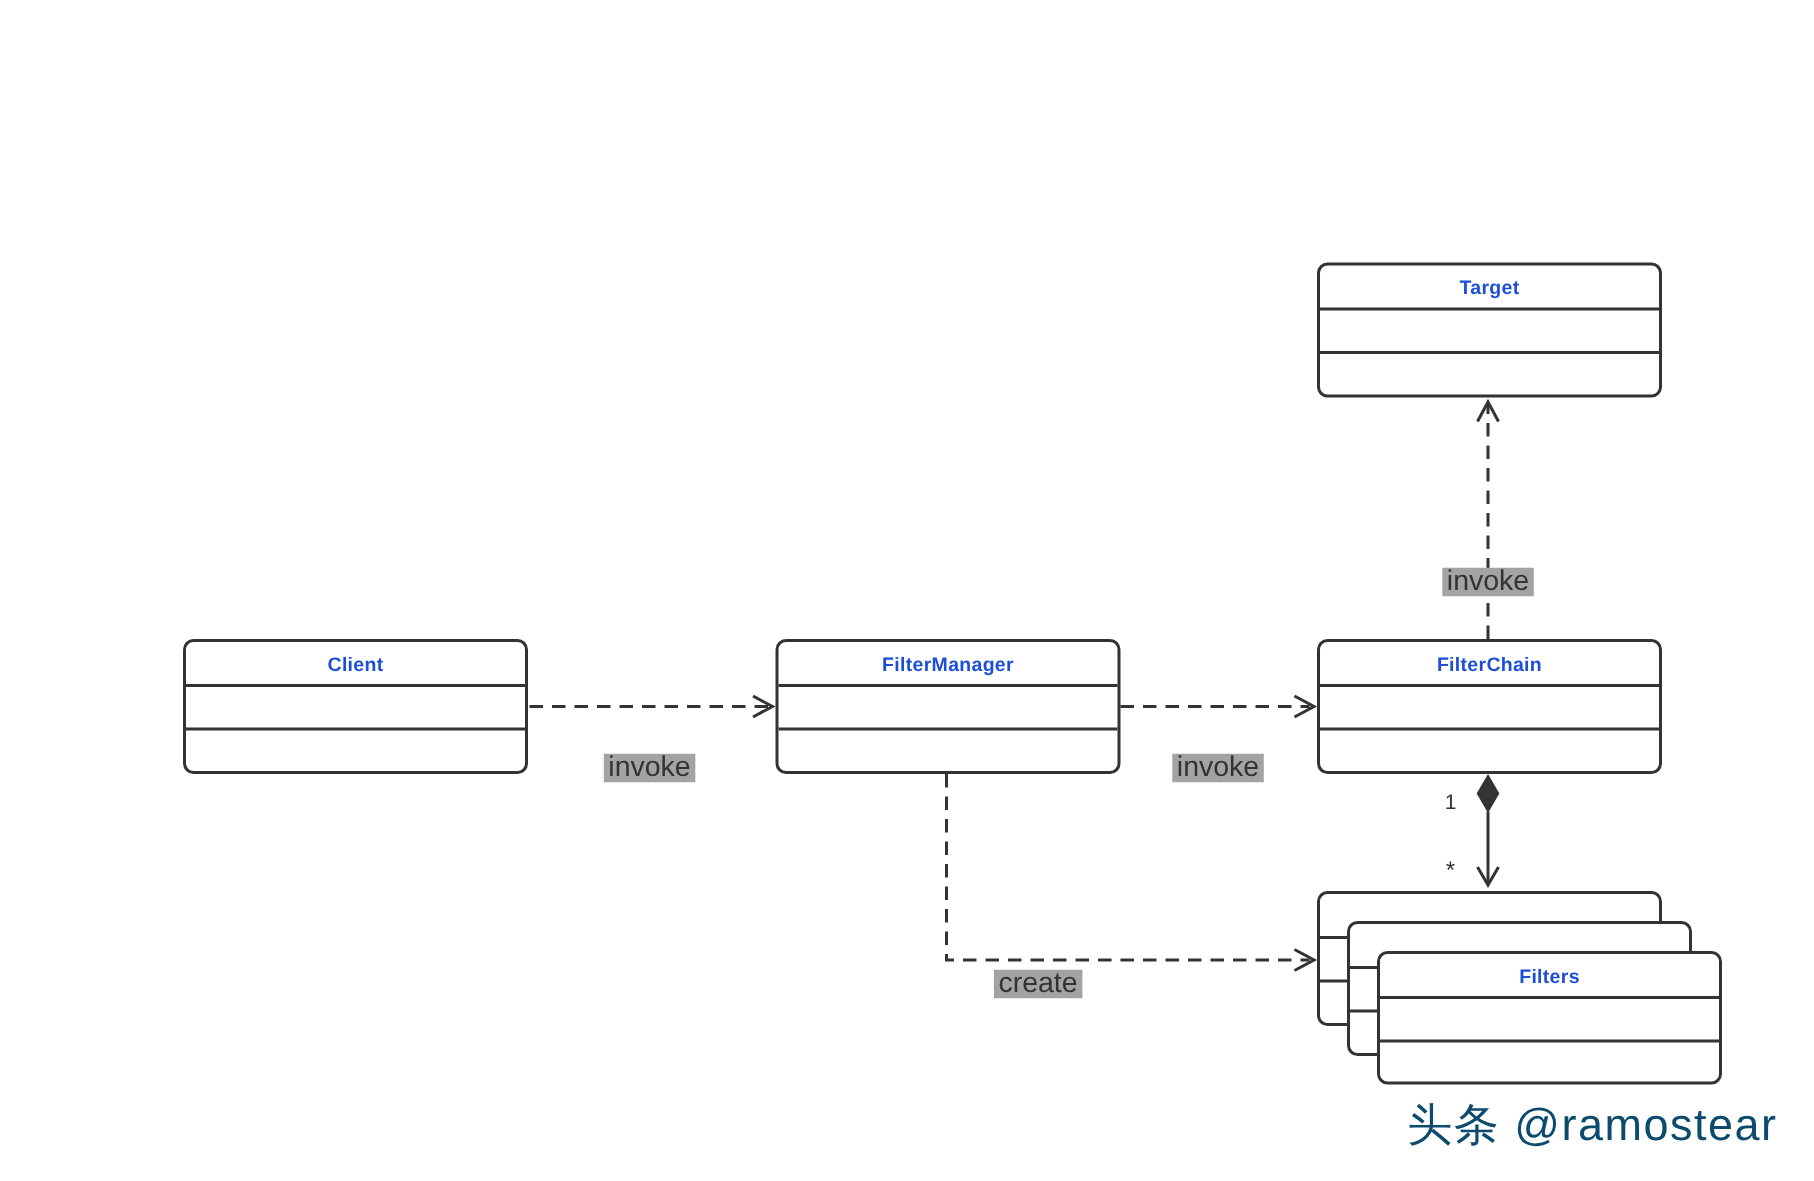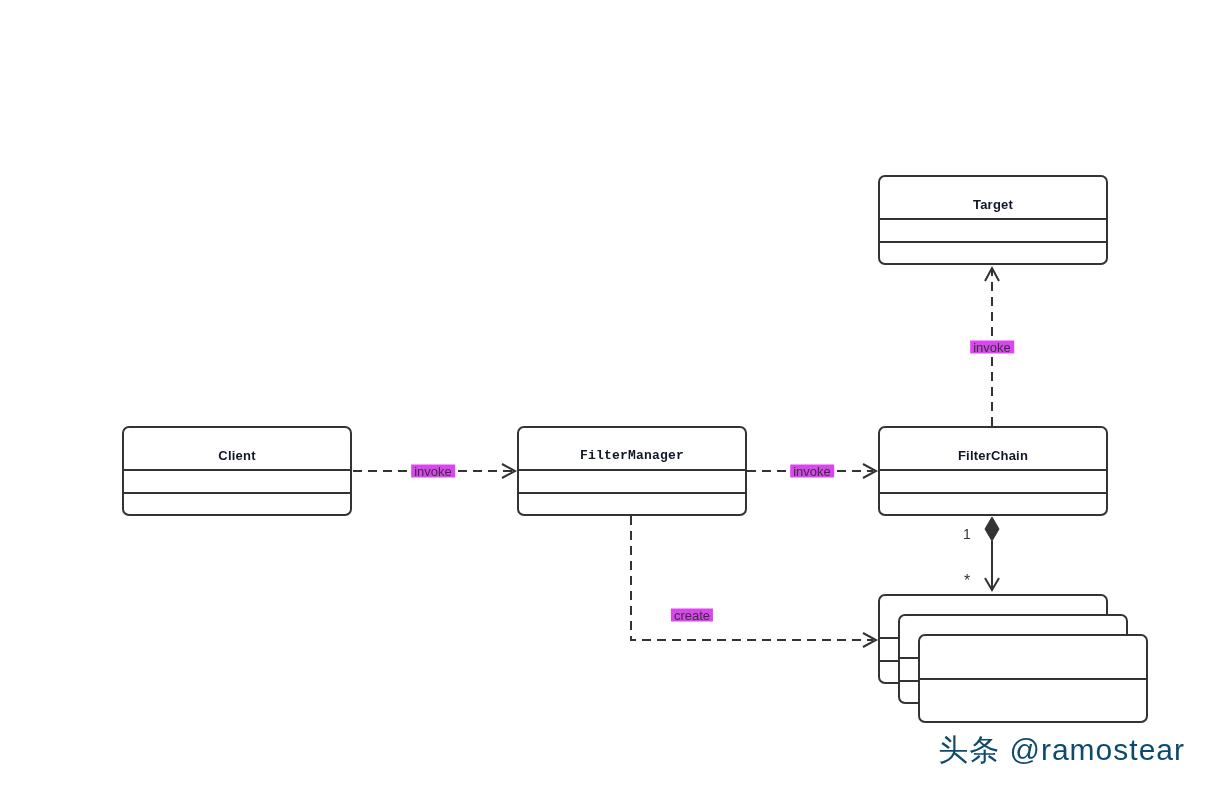--- a/index.html
+++ b/index.html
@@ -14,29 +14,29 @@
   .diamond{fill:#333333;stroke:#333333;}
 
   .uml-box{
     position:absolute;width:230px;height:90px;box-sizing:border-box;
     border:2px solid #333333;border-radius:7px;background:#ffffff;
     display:flex;flex-direction:column;
   }
   .uml-title{
     height:28px;flex:0 0 28px;border-bottom:2px solid #333333;
     display:flex;align-items:center;justify-content:center;
-    font-weight:bold;font-size:13px;color:#0f172a;letter-spacing:.2px;margin-top:13px;
+    font-weight:bold;font-size:13px;color:#1d4ed8;letter-spacing:.2px;
   }
   .uml-row{flex:1 1 auto;border-bottom:2px solid #333333;}
   .uml-row.last{border-bottom:none;}
 
   .edge-label{
     position:absolute;transform:translate(-50%,-50%);
-    background:#d946ef;padding:0 3px;
-    font-size:13px;color:#333333;white-space:nowrap;line-height:1;
+    background:#a3a3a3;padding:0 3px;
+    font-size:19px;color:#333333;white-space:nowrap;line-height:1;margin-top:41px;
   }
   .mult-label{
     position:absolute;transform:translate(-50%,-50%);
     font-size:14px;color:#333333;line-height:1;background:transparent;
   }
   .mult-label.many{font-size:16px;}
 
   .watermark{
     position:absolute;right:24px;bottom:16px;
     font-size:30px;color:#0c4a6e;letter-spacing:1px;white-space:nowrap;
@@ -73,21 +73,21 @@
     <div class="uml-row"></div>
     <div class="uml-row last"></div>
   </div>
 
   <div class="uml-box" style="left:122px;top:426px;text-align:center;">
     <div class="uml-title">Client</div>
     <div class="uml-row"></div>
     <div class="uml-row last"></div>
   </div>
 
-  <div class="uml-box" style="left:517px;top:426px;font-family:Liberation Mono, monospace;">
+  <div class="uml-box" style="left:517px;top:426px;">
     <div class="uml-title">FilterManager</div>
     <div class="uml-row"></div>
     <div class="uml-row last"></div>
   </div>
 
   <div class="uml-box" style="left:878px;top:426px;">
     <div class="uml-title">FilterChain</div>
     <div class="uml-row"></div>
     <div class="uml-row last"></div>
   </div>
@@ -96,20 +96,21 @@
     <div class="uml-title"></div>
     <div class="uml-row"></div>
     <div class="uml-row last"></div>
   </div>
   <div class="uml-box" style="left:898px;top:614px;">
     <div class="uml-title"></div>
     <div class="uml-row"></div>
     <div class="uml-row last"></div>
   </div>
   <div class="uml-box" style="left:918px;top:634px;height:89px;">
+    <div class="uml-title">Filters</div>
     <div class="uml-row"></div>
     <div class="uml-row last"></div>
   </div>
 
   <span class="edge-label" style="left:433px;top:471px;">invoke</span>
   <span class="edge-label" style="left:812px;top:471px;">invoke</span>
   <span class="edge-label" style="left:992px;top:347px;">invoke</span>
   <span class="edge-label" style="left:692px;top:615px;">create</span>
 
   <span class="mult-label" style="left:967px;top:534px;">1</span>

